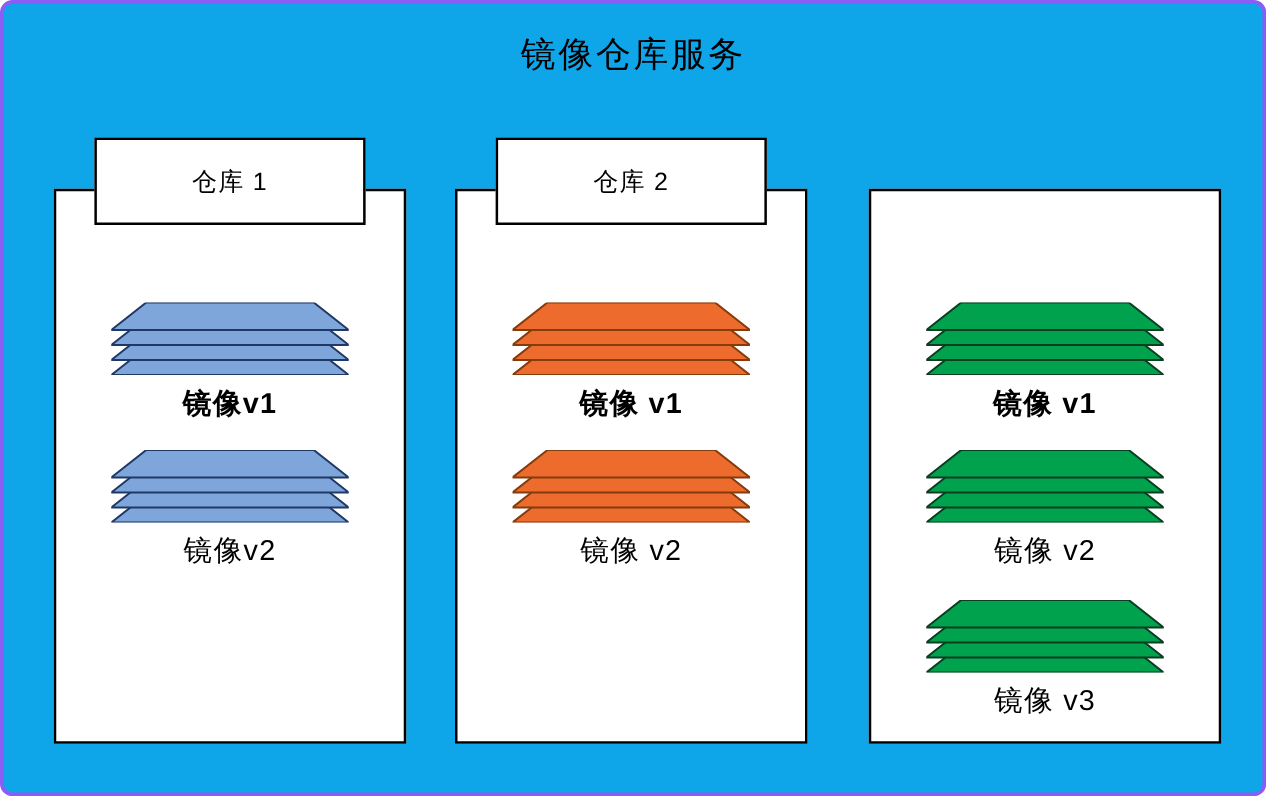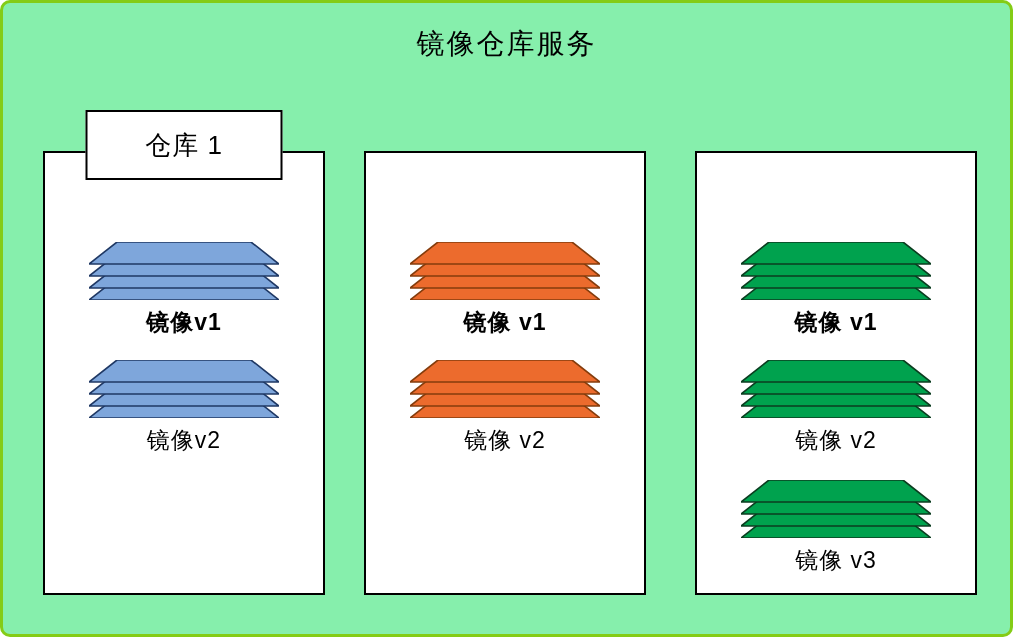--- a/index.html
+++ b/index.html
@@ -1,21 +1,21 @@
 <!DOCTYPE html>
 <html><head>
 <meta charset="utf-8">
 <style>
   html,body{margin:0;padding:0;background:#ffffff;}
   .canvas{
     position:relative;
     width:1013px;height:637px;
     box-sizing:border-box;
-    background:#86efac;
-    border:3px solid #84cc16;
+    background:#0ea5e9;
+    border:3px solid #8b5cf6;
     border-radius:10px;
     font-family:"Liberation Sans","DejaVu Sans",sans-serif;
     color:#000000;
     overflow:hidden;
     padding-left:20px;
   }
   .diagram-title{
     position:absolute;
     top:22px;left:0;right:0;
     text-align:center;
@@ -30,26 +30,26 @@
     border:2px solid #000000;
     background:#ffffff;
   }
   .repo-1{left:40px;}
   .repo-2{left:361px;}
   .repo-3{left:692px;}
   .repo-label{
     position:absolute;
     top:-43px;left:50%;
     transform:translateX(-50%);
-    width:197px;height:70px;
+    width:217px;height:70px;
     box-sizing:border-box;
     border:2px solid #000000;
     background:#ffffff;
     display:flex;align-items:center;justify-content:center;
-    font-size:26px;
+    font-size:20px;
     letter-spacing:1px;
     z-index:2;
   }
   .stack-group{
     position:absolute;
     left:50%;
     transform:translateX(-50%);
     width:200px;
     text-align:center;
   }
@@ -90,20 +90,21 @@
         <polygon points="28,24 162,24 190,46 0,46" stroke-width="1.6" fill="#7EA6DB" stroke="#1F3864"></polygon>
         <polygon points="28,12 162,12 190,34 0,34" stroke-width="1.6" fill="#7EA6DB" stroke="#1F3864"></polygon>
         <polygon points="28,0 162,0 190,22 0,22" stroke-width="1.6" fill="#7EA6DB" stroke="#1F3864"></polygon>
       </svg>
       <span class="stack-label">镜像v2</span>
     </div>
 
   </div>
 
   <div class="repo repo-2">
+    <div class="repo-label">仓库 2</div>
 
     <div class="stack-group pos-1">
       <svg class="stack" width="190" height="58" viewBox="0 0 190 58">
         <polygon points="28,36 162,36 190,58 0,58" stroke-width="1.6" fill="#EC6B2D" stroke="#843C0C"></polygon>
         <polygon points="28,24 162,24 190,46 0,46" stroke-width="1.6" fill="#EC6B2D" stroke="#843C0C"></polygon>
         <polygon points="28,12 162,12 190,34 0,34" stroke-width="1.6" fill="#EC6B2D" stroke="#843C0C"></polygon>
         <polygon points="28,0 162,0 190,22 0,22" stroke-width="1.6" fill="#EC6B2D" stroke="#843C0C"></polygon>
       </svg>
       <span class="stack-label">镜像 v1</span>
     </div>

